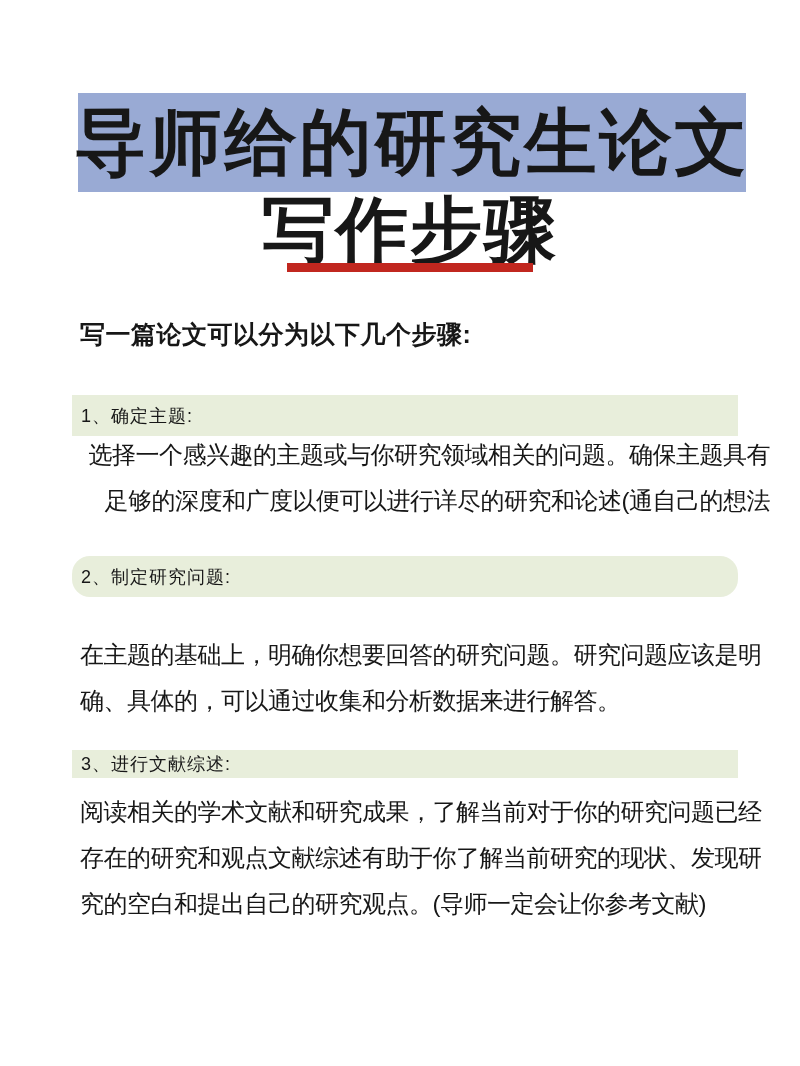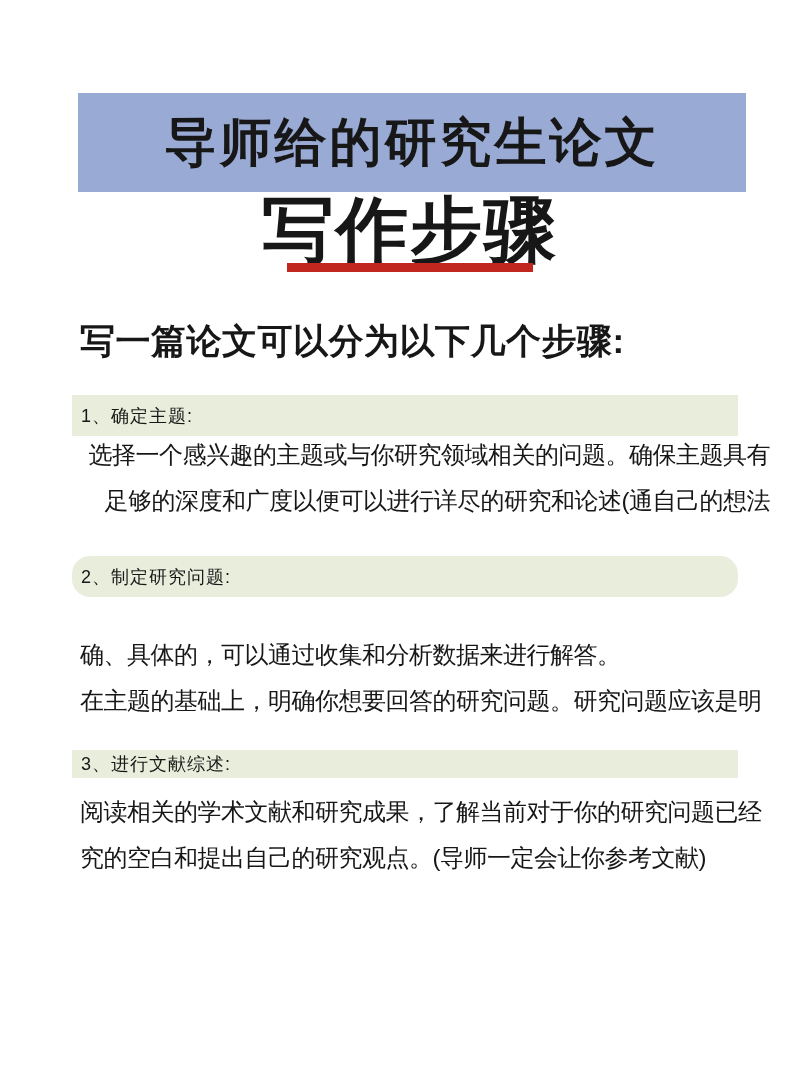--- a/index.html
+++ b/index.html
@@ -28,21 +28,21 @@
     left: 78px;
     top: 93px;
     width: 668px;
     height: 99px;
     background: var(--banner-bg);
     display: flex;
     align-items: center;
     justify-content: center;
   }
   .title-banner .title-text {
-    font-size: 52px;
+    font-size: 72px;
     font-weight: 700;
     letter-spacing: 3px;
     color: var(--ink);
     white-space: nowrap;
   }
   
   .subtitle-wrap {
     position: absolute;
     left: 10px;
     top: 198px;
@@ -63,21 +63,21 @@
     width: 246px;
     height: 9px;
     margin-top: 1px;
     background: var(--underline);
   }
   
   .intro-line {
     position: absolute;
     left: 80px;
     top: 318px;
-    font-size: 35px;
+    font-size: 25px;
     font-weight: 700;
     letter-spacing: 0.5px;
     color: var(--ink);
     white-space: nowrap;
   }
   
   .step-heading {
     position: absolute;
     left: 72px;
     width: 666px;
@@ -127,23 +127,24 @@
   <div class="intro-line">写一篇论文可以分为以下几个步骤:</div>
 
   <div class="step-heading heading-1">1、确定主题:</div>
   <div class="step-body body-1">
     <div class="body-line">选择一个感兴趣的主题或与你研究领域相关的问题。确保主题具有</div>
     <div class="body-line">足够的深度和广度以便可以进行详尽的研究和论述(通自己的想法</div>
   </div>
 
   <div class="step-heading heading-2">2、制定研究问题:</div>
   <div class="step-body body-2">
+    <div class="body-line">在主题的基础上，明确你想要回答的研究问题。研究问题应该是明</div>
     <div class="body-line">确、具体的，可以通过收集和分析数据来进行解答。</div>
-    <div class="body-line">在主题的基础上，明确你想要回答的研究问题。研究问题应该是明</div>
   </div>
 
   <div class="step-heading heading-3">3、进行文献综述:</div>
   <div class="step-body body-3">
     <div class="body-line">阅读相关的学术文献和研究成果，了解当前对于你的研究问题已经</div>
+    <div class="body-line">存在的研究和观点文献综述有助于你了解当前研究的现状、发现研</div>
     <div class="body-line">究的空白和提出自己的研究观点。(导师一定会让你参考文献)</div>
   </div>
 
 </div>
 
 </body></html>

